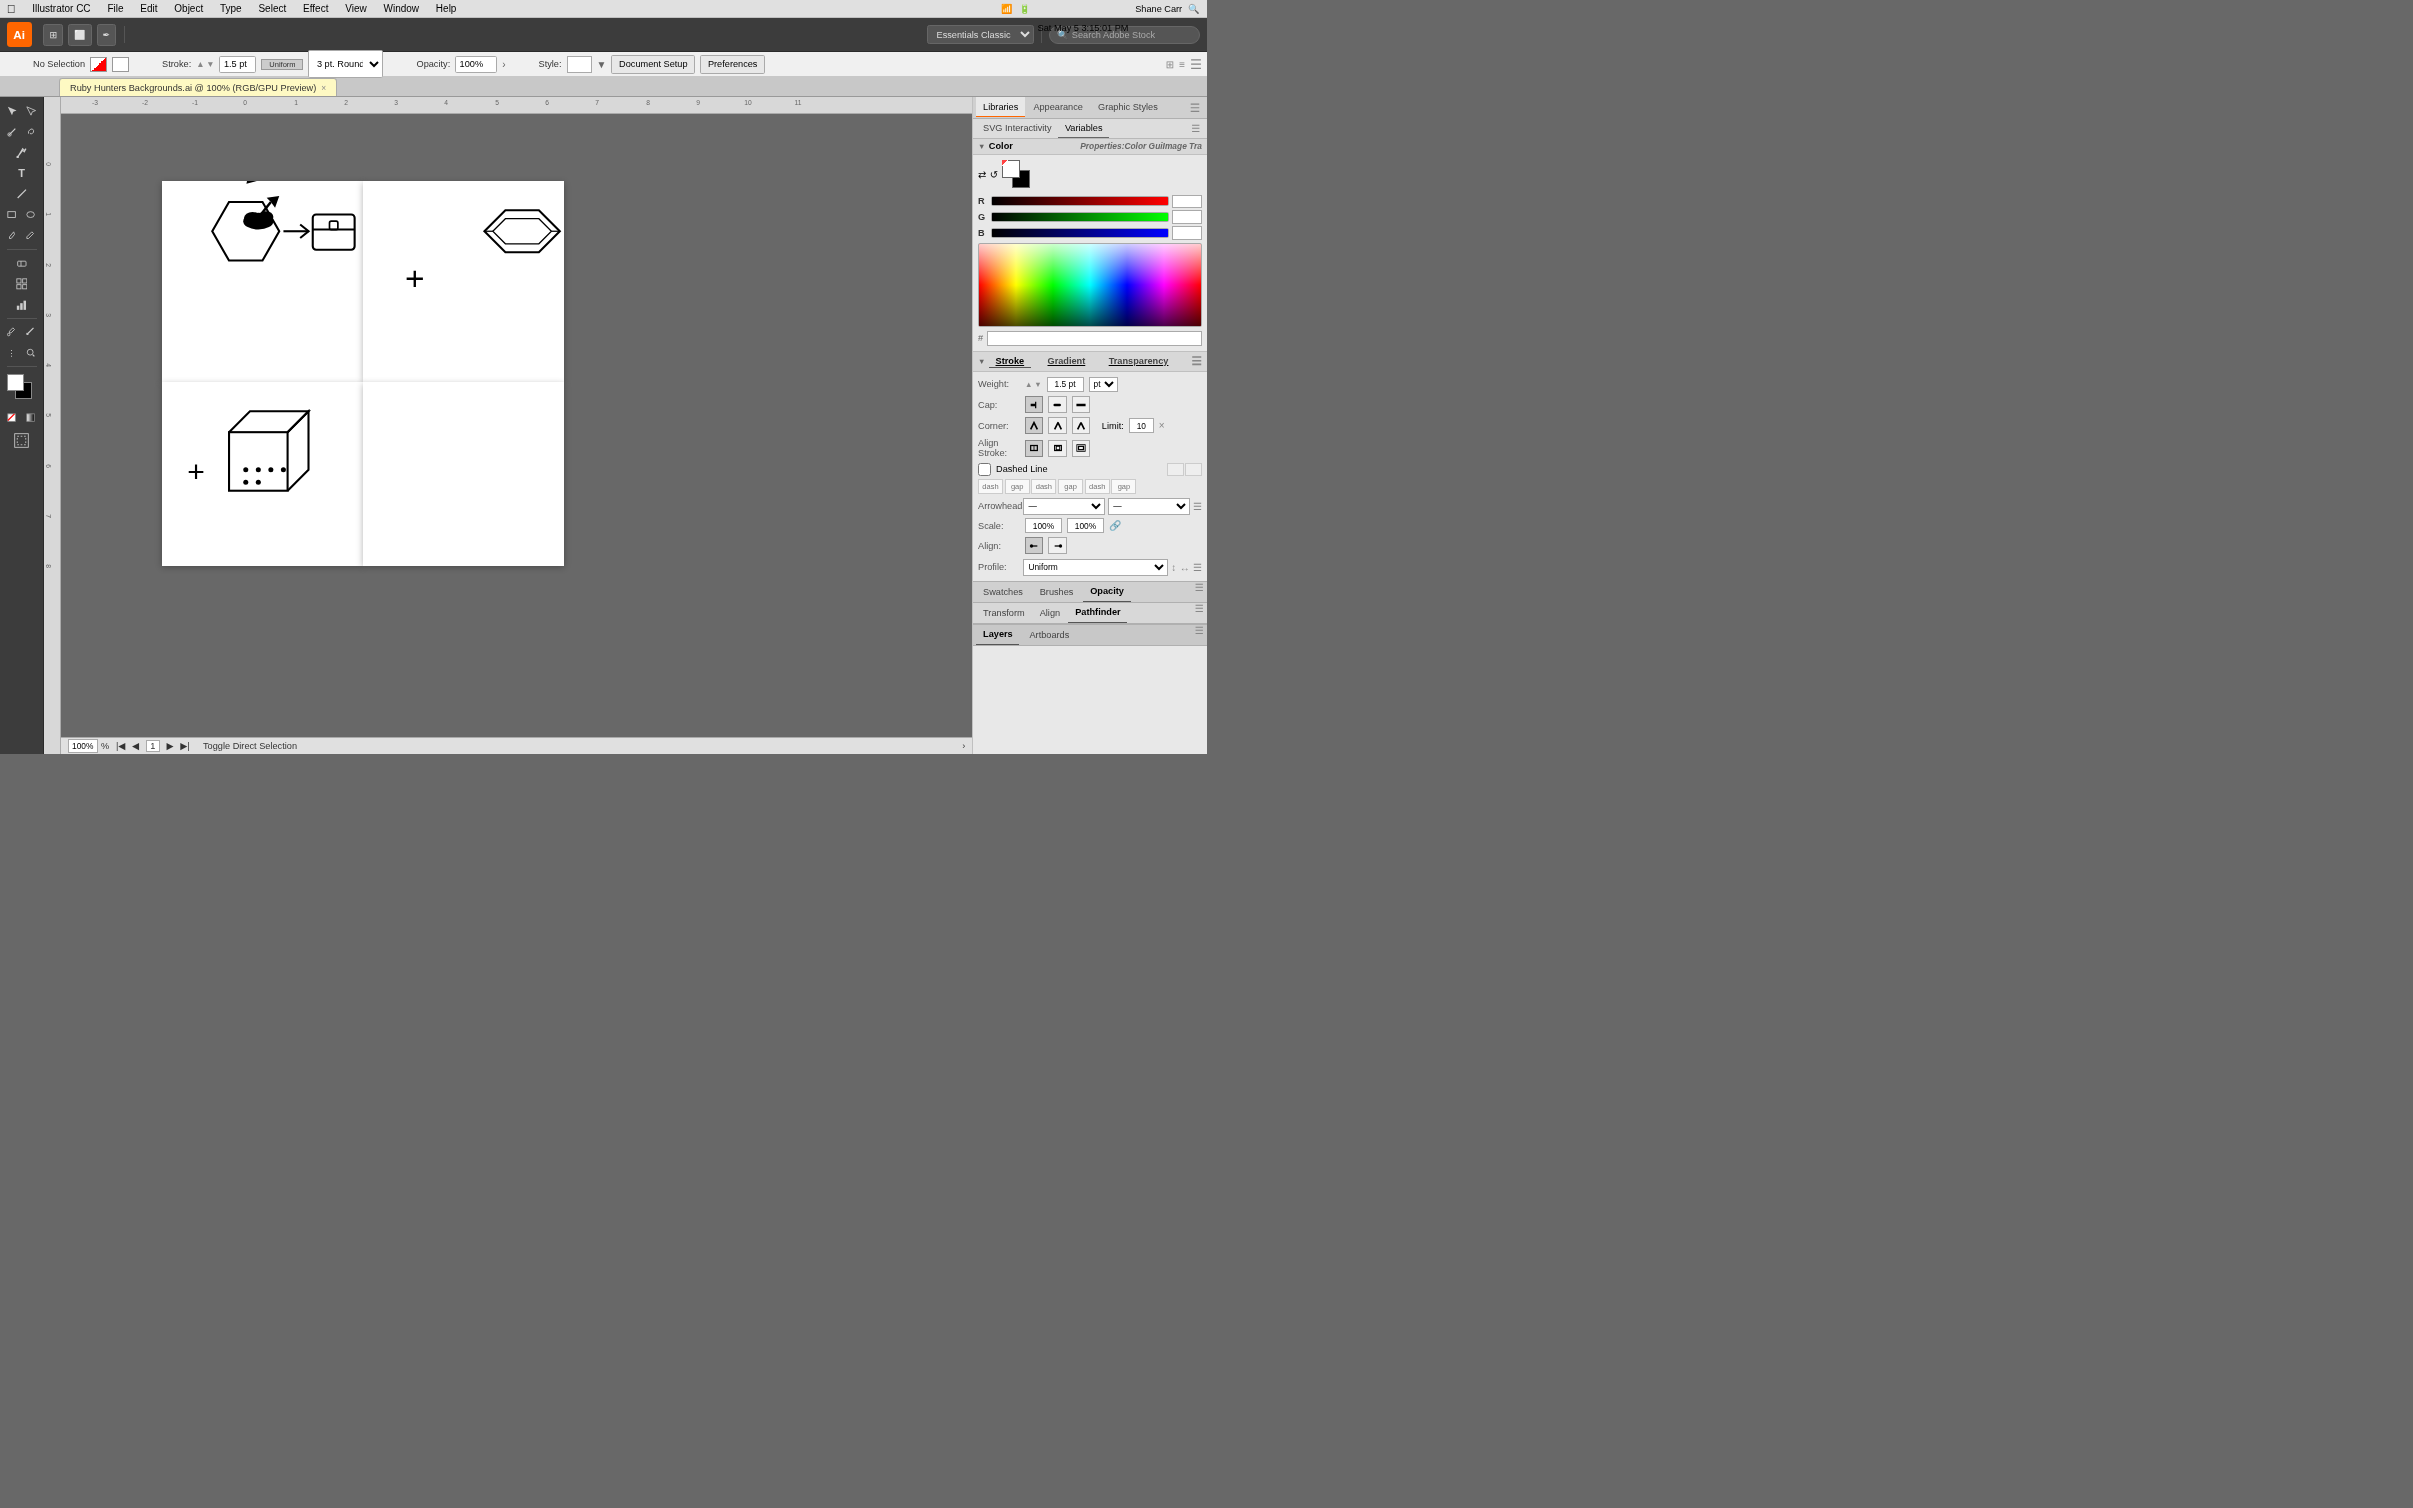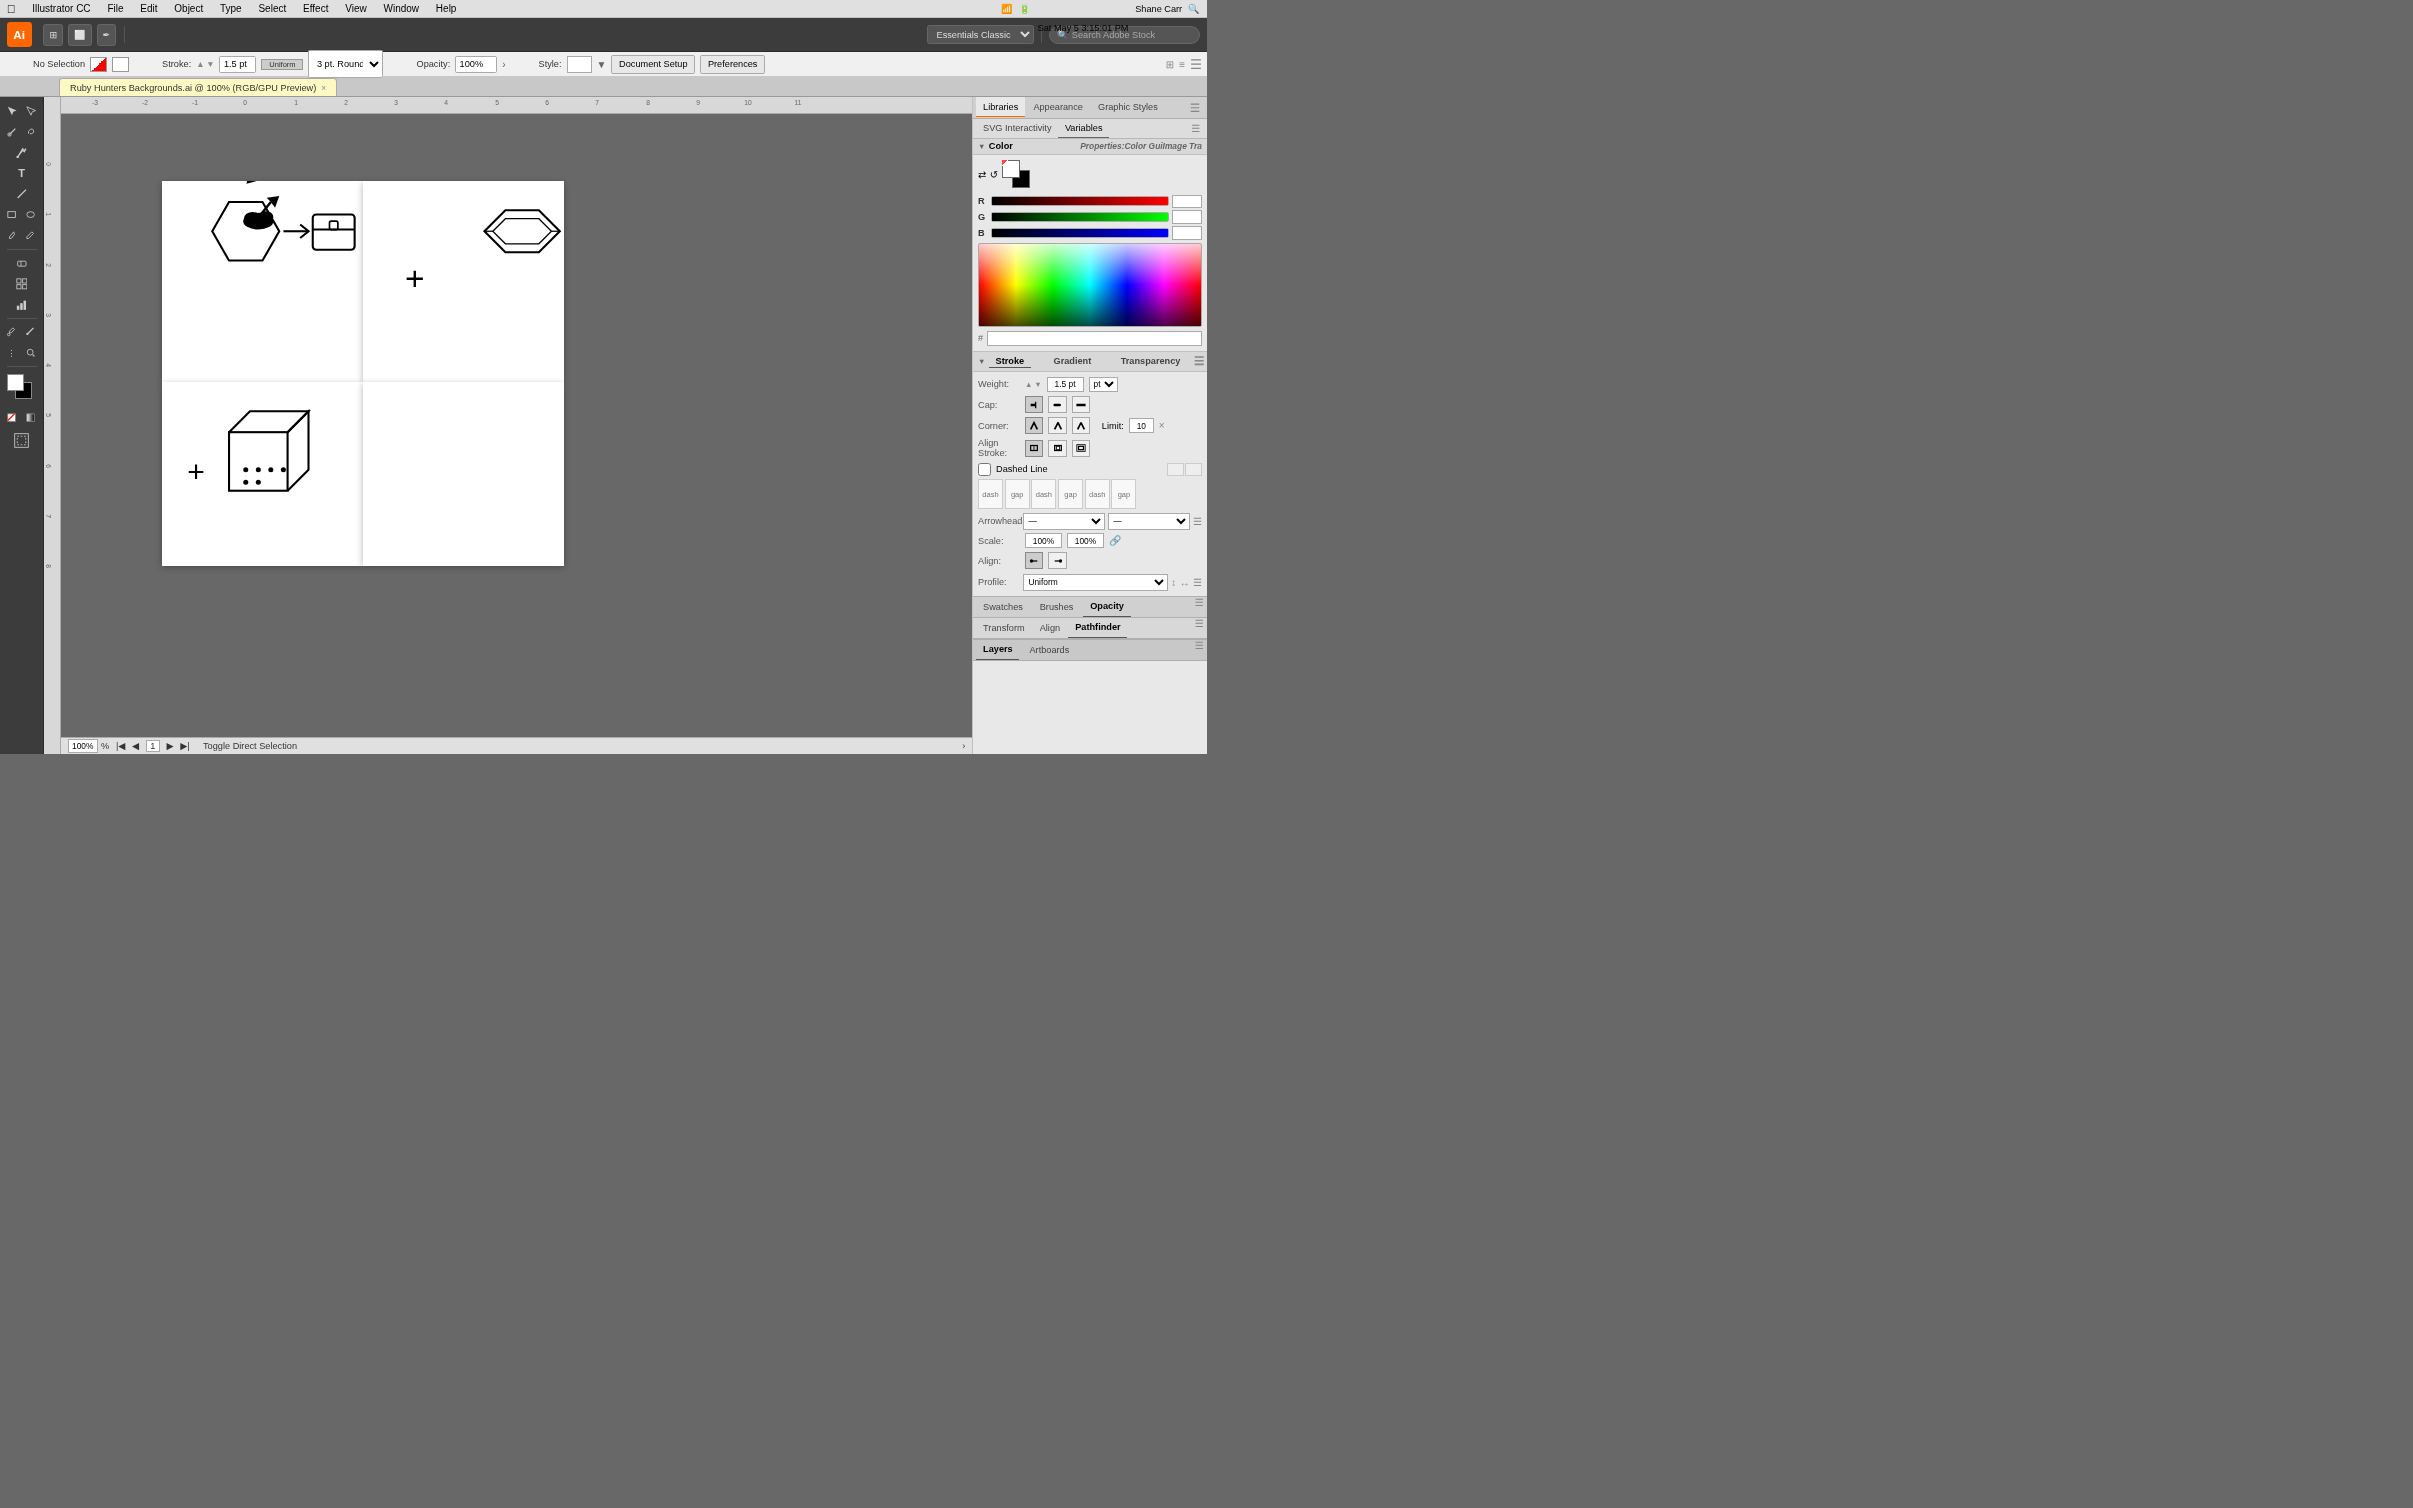--- a/index.html
+++ b/index.html
@@ -477,24 +477,25 @@
       background: #f0f0f0;
       cursor: pointer;
       display: flex;
       align-items: center;
       justify-content: center;
       font-size: 8.4px;
     }
     .cap-btn.active, .corner-btn.active { background: #ccc; border-color: #888; }
     .stroke-tabs {
       display: flex;
-      gap: 16px;
+      gap: 10px;
       border-bottom: 0.8px solid #c0c0c0;
       padding-bottom: 3.4px;
       margin-bottom: 3.4px;
+      text-decoration: underline;
     }
     .stroke-tab {
       padding: 1.7px 6.7px;
       font-size: 9.2px;
       cursor: pointer;
       border-bottom: 1.7px solid transparent;
       color: #444;
     }
     .stroke-tab.active {
       border-bottom: 1.7px solid #555;
@@ -502,21 +503,21 @@
     }
     .dashed-row {
       display: flex;
       align-items: center;
       gap: 5px;
       margin: 3.4px 0;
     }
     .dashed-check { cursor: pointer; }
     .dash-input {
       width: 25px;
-      height: 30px;
+      height: 15px;
       border: 0.8px solid #ccc;
       background: #f8f8f8;
       font-size: 7.5px;
       text-align: center;
       color: #999;
     }
     .arrowhead-row {
       display: flex;
       align-items: center;
       gap: 3.4px;

